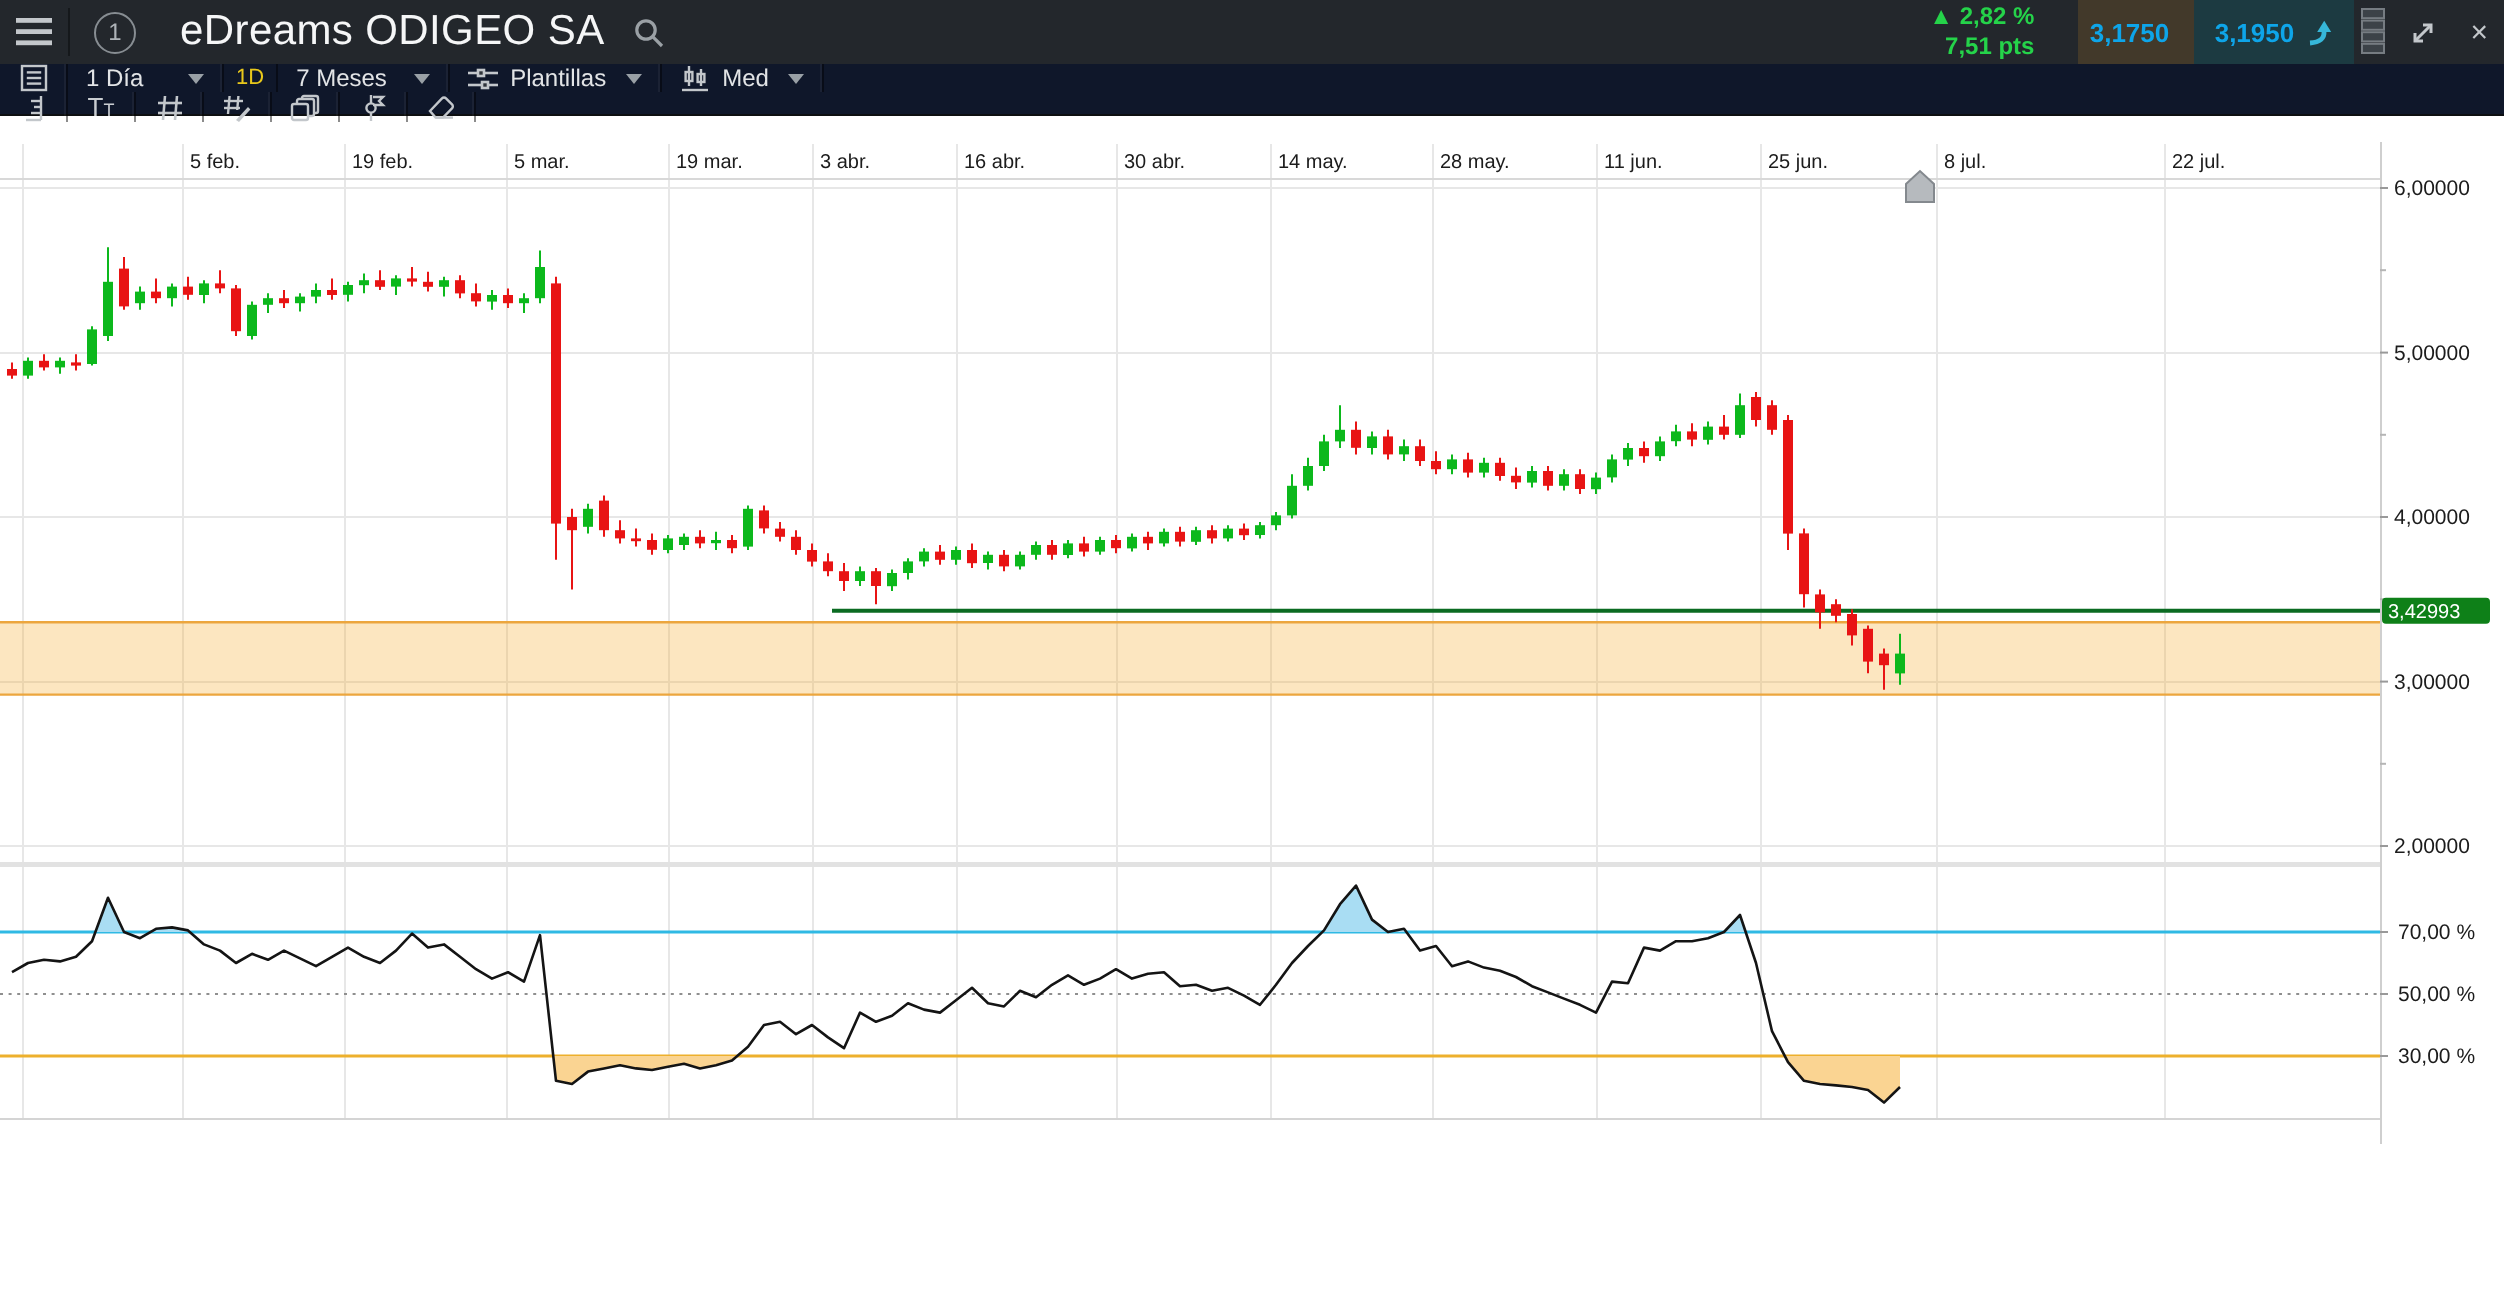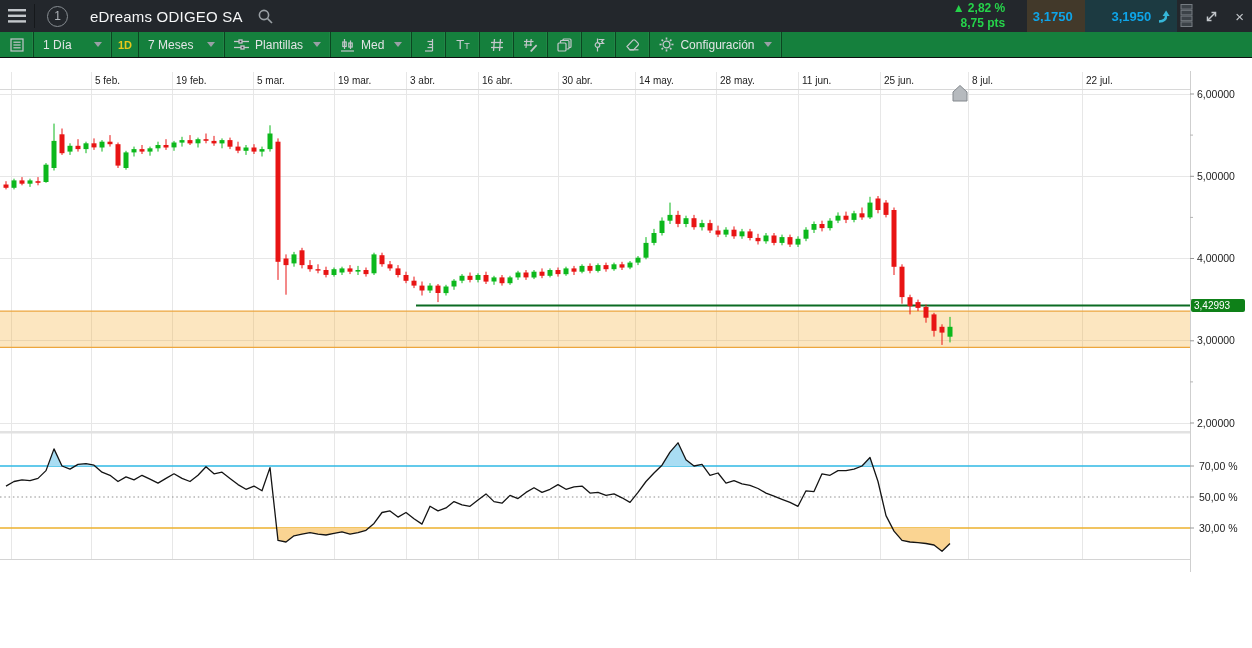--- a/index.html
+++ b/index.html
@@ -4,35 +4,35 @@
 <style>
   html,body{margin:0;padding:0;background:#fff;}
   body{width:1252px;height:648px;overflow:hidden;font-family:"Liberation Sans",sans-serif;}
   .app{position:relative;width:1252px;height:648px;background:#fff;}
   
   .topbar{height:32px;background:#23272c;display:flex;justify-content:space-between;align-items:stretch;color:#e8eaec;}
   .tb-left,.tb-right{display:flex;align-items:stretch;}
   .icon-btn{display:flex;align-items:center;justify-content:center;background:none;border:none;color:#c3c7cb;cursor:pointer;padding:0 8px;}
   .vdiv{width:1px;background:#15181b;margin:4px 0;}
   .win-circle{width:19px;height:19px;border:1px solid #878d92;border-radius:50%;color:#aeb3b8;font-size:12px;display:flex;align-items:center;justify-content:center;margin:0 4px;}
-  .title{display:flex;align-items:center;font-size:15px;color:#f5f6f7;margin-left:10px;letter-spacing:.2px;}
+  .title{display:flex;align-items:center;font-size:21px;color:#f5f6f7;margin-left:10px;letter-spacing:.2px;}
   .search-btn{margin-left:6px;}
   .change{display:flex;flex-direction:column;align-items:flex-end;justify-content:center;color:#25d34a;font-size:12px;font-weight:bold;line-height:1.25;margin-right:22px;}
   .pricebox{display:flex;align-items:center;justify-content:center;gap:7px;border:none;color:#0ea5e9;font-size:13px;font-weight:bold;cursor:pointer;font-family:"Liberation Sans",sans-serif;}
   .sell{background:#42392a;width:58px;}
-  .buy{background:#1c3a41;width:92px;justify-content:flex-end;}
+  .buy{background:#1c3a41;width:80px;}
   .stack-btn{padding:0 3px;}
   .close-btn{font-size:15px;color:#c3c7cb;}
   
-  .toolbar{height:25px;background:#15803d;display:flex;align-items:stretch;border-bottom:1px solid #0d0f11;}
+  .toolbar{height:25px;background:#0f172a;display:flex;align-items:stretch;border-bottom:1px solid #0d0f11;flex-direction:column;}
   .tbr,.tbl{display:flex;align-items:stretch;}
   .tool-btn{display:flex;align-items:center;gap:6px;padding:0 9px;color:#e2e4e6;font-size:12px;background:none;border:none;border-right:1px solid rgba(0,0,0,.45);box-shadow:inset -1px 0 rgba(255,255,255,.05);cursor:pointer;font-family:"Liberation Sans",sans-serif;white-space:nowrap;}
   .tool-icon-only{justify-content:center;min-width:34px;}
   .caret{width:0;height:0;border-left:4px solid transparent;border-right:4px solid transparent;border-top:5px solid #99a0a6;margin-left:4px;}
-  .badge-1d{color:#e9c81b;font-weight:bold;font-size:11px;display:flex;align-items:center;padding:0 6px;border-right:1px solid rgba(0,0,0,.45);}
+  .badge-1d{color:#e9c81b;font-weight:normal;font-size:11px;display:flex;align-items:center;padding:0 6px;border-right:1px solid rgba(0,0,0,.45);}
   .ticon{color:#c3c7cb;display:block;}
   .ttool{font-size:13px;color:#c9cdd1;font-weight:normal;letter-spacing:0;}
   .ttool .sm{font-size:9px;}
   
   .chart-wrap{position:absolute;left:0;top:71px;width:1220px;height:591px;}
   svg text{font-family:"Liberation Sans",sans-serif;}
 </style>
 </head>
 <body>
 
@@ -57,21 +57,21 @@
       <button class="icon-btn search-btn">
         <svg class="ticon" width="17" height="17" viewBox="0 0 17 17" fill="none" stroke="#9aa0a5" stroke-width="1.6">
             <circle cx="7" cy="7" r="4.6"></circle>
             <line x1="10.6" y1="10.6" x2="15" y2="15"></line>
           </svg>
       </button>
     </div>
     <div class="tb-right">
       <div class="change">
         <span>▲ 2,82 %</span>
-        <span>8,75 pts</span>
+        <span>7,51 pts</span>
       </div>
       <button class="pricebox sell">
         <span>3,1750</span>
         <svg width="13" height="15" viewBox="0 0 13 15">
             <path d="M1,2.5 Q8.5,3 8,8.5" fill="none" stroke="#e09116" stroke-width="2.4"></path>
             <polygon points="4.6,8 11.6,8 8.1,13.6" fill="#e09116"></polygon>
           </svg>
       </button>
       <button class="pricebox buy">
         <span>3,1950</span>
@@ -185,37 +185,20 @@
             <line x1="5.5" y1="9.5" x2="5.5" y2="13.5"></line>
             <circle cx="5.5" cy="7" r="2.3"></circle>
             <path d="M6.5,1.5 h5 l-2,2 2,2 h-5" fill="none"></path>
           </svg>
       </button>
       <button class="tool-btn tool-icon-only">
         <svg class="ticon" width="15" height="13" viewBox="0 0 15 13" fill="none" stroke="#c3c7cb" stroke-width="1.2">
             <path d="M2,8.5 L8,2.2 a1.4,1.4 0 0 1 2,0 L13,5.2 a1.4,1.4 0 0 1 0,2 L8.5,11.8 H4.8 z"></path>
             <line x1="4.8" y1="11.8" x2="13.5" y2="11.8"></line>
           </svg>
-      </button>
-      <button class="tool-btn">
-        <svg class="ticon" width="15" height="15" viewBox="0 0 15 15" fill="none" stroke="#c3c7cb" stroke-width="1.3">
-            <circle cx="7.5" cy="7.5" r="3.4"></circle>
-            <g stroke-width="1.6">
-              <line x1="7.5" y1="0.5" x2="7.5" y2="2.6"></line>
-              <line x1="7.5" y1="12.4" x2="7.5" y2="14.5"></line>
-              <line x1="0.5" y1="7.5" x2="2.6" y2="7.5"></line>
-              <line x1="12.4" y1="7.5" x2="14.5" y2="7.5"></line>
-              <line x1="2.6" y1="2.6" x2="4" y2="4"></line>
-              <line x1="11" y1="11" x2="12.4" y2="12.4"></line>
-              <line x1="12.4" y1="2.6" x2="11" y2="4"></line>
-              <line x1="4" y1="11" x2="2.6" y2="12.4"></line>
-            </g>
-          </svg>
-        <span>Configuración</span>
-        <span class="caret"></span>
       </button>
     </div>
   </div>
 
   <div class="chart-wrap">
     <svg id="chart-svg" width="1252" height="591" viewBox="0 57 1252 591">
         <rect x="0" y="57" width="1252" height="591" fill="#ffffff"></rect>
         <line x1="11.5" y1="58" x2="11.5" y2="545.5" stroke="#e7e7e7" shape-rendering="crispEdges"></line>
         <line x1="91.5" y1="58" x2="91.5" y2="545.5" stroke="#e7e7e7" shape-rendering="crispEdges"></line>
         <text x="95" y="70" font-size="10" fill="#1c1c1c">5 feb.</text>

